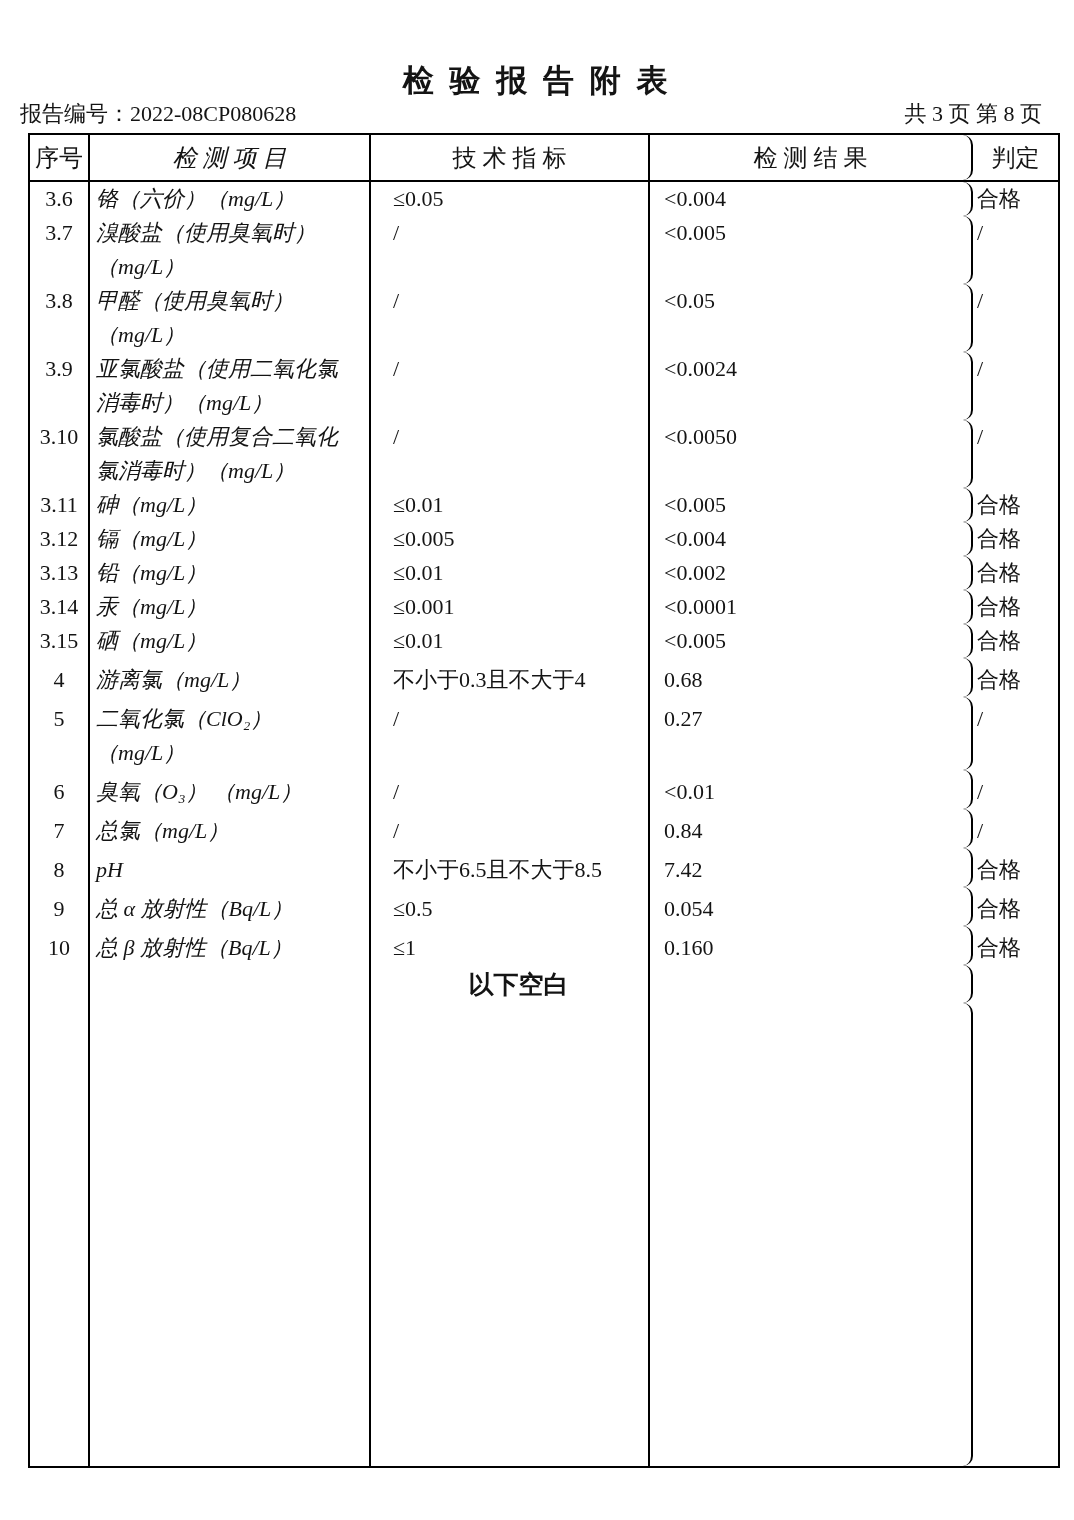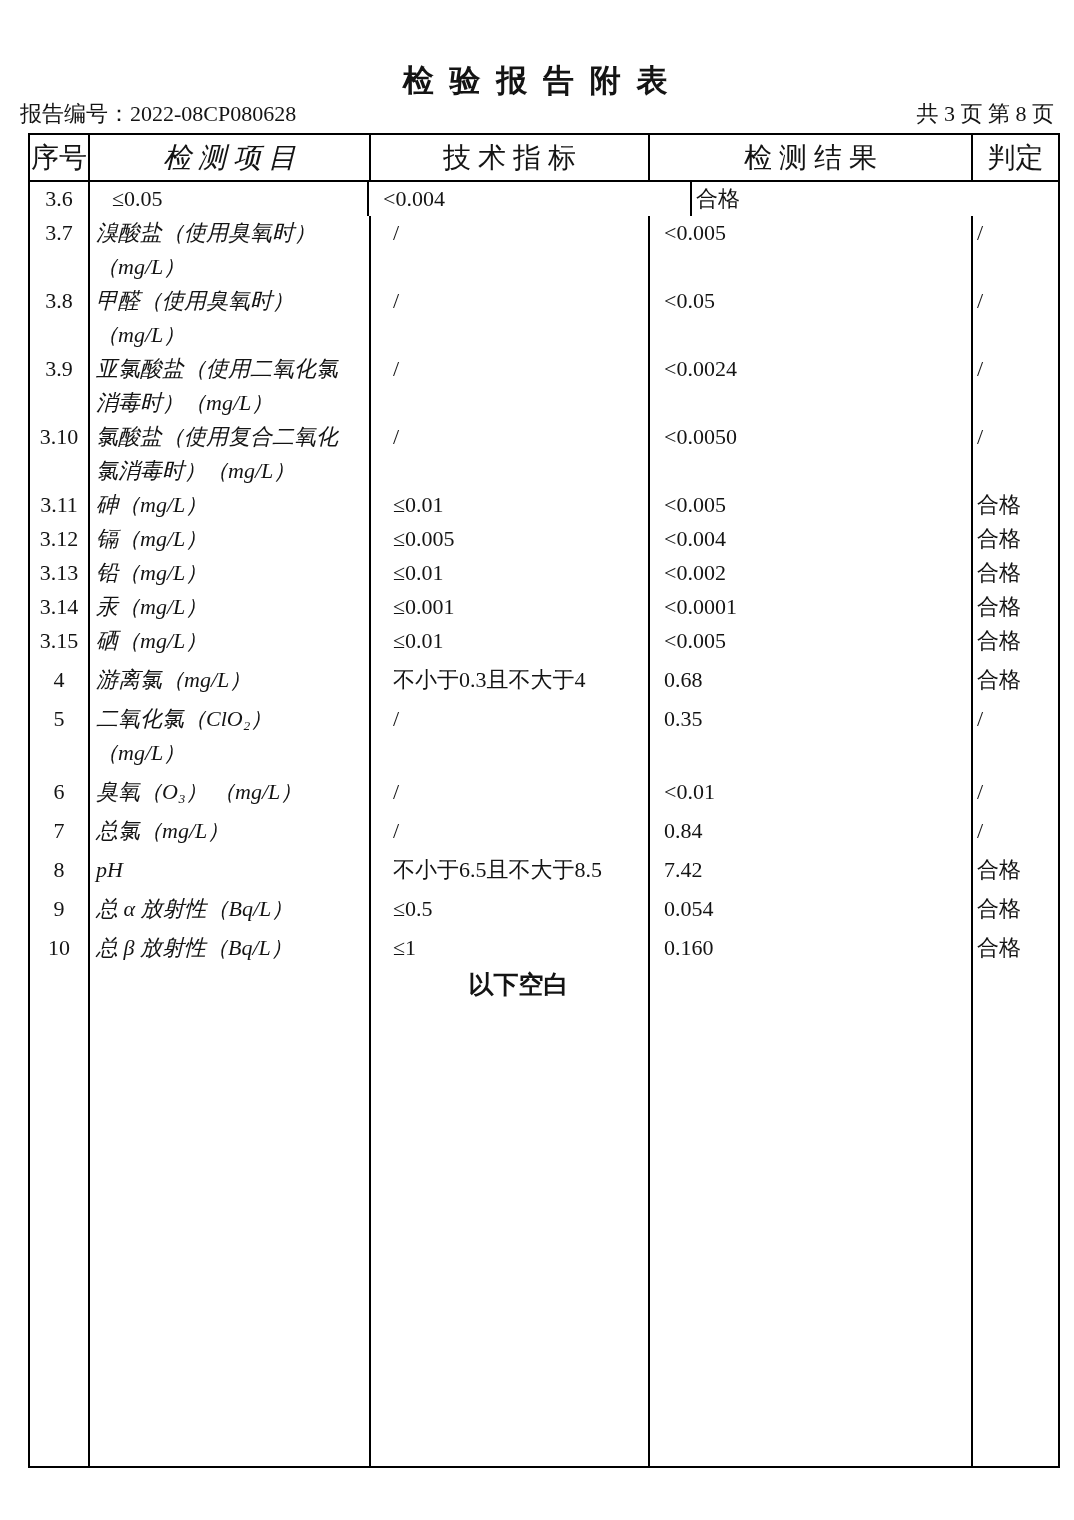--- a/index.html
+++ b/index.html
@@ -13,54 +13,54 @@
 
   .title {
     position: absolute; top: 60px; left: 0; width: 100%;
     text-align: center;
     font-size: 31px; font-weight: bold;
     letter-spacing: 4px;
     white-space: pre;
   }
 
   .meta {
-    position: absolute; top: 100px; left: 20px; right: 20px;
+    position: absolute; top: 100px; left: 20px; right: 32px;
     display: flex; justify-content: space-between;
     font-size: 22px; line-height: 28px;
   }
   .meta .pagination { white-space: pre; }
 
   .table {
     position: absolute; left: 28px; top: 133px;
     width: 1032px; height: 1335px;
     border: 2px solid #000;
     box-sizing: border-box;
     display: flex; flex-direction: column;
   }
 
   .thead {
     display: flex;
     border-bottom: 2px solid #000;
     height: 45px;
     flex: 0 0 45px;
     align-items: flex-start;
-    font-size: 28px;
+    font-size: 24px;
   }
   .th {
     text-align: center; box-sizing: border-box;
     border-right: 2px solid #000;
     height: 100%; display: flex; align-items: center; justify-content: center;
     white-space: pre;
   }
   .th:last-child { border-right: none; }
 
   .col1 { flex: 0 0 60px; }
   .col2 { flex: 0 0 281px; font-style: italic; }
   .col3 { flex: 0 0 279px; }
-  .col4 { flex: 0 0 323px; }
+  .col4 { flex: 0 0 323px; border-radius: 10px; }
   .col5 { flex: 1 1 auto; }
 
   .tbody { flex: 1 1 auto; display: flex; flex-direction: column; }
   .rows { display: flex; flex-direction: column; }
 
   .trow { display: flex; align-items: stretch; }
   .cell {
     box-sizing: border-box;
     border-right: 2px solid #000;
     font-size: 22px; line-height: 34px;
@@ -108,20 +108,21 @@
       <div class="th col2">检 测 项 目</div>
       <div class="th col3">技 术 指 标</div>
       <div class="th col4">检 测 结 果</div>
       <div class="th col5">判定</div>
     </div>
 
     <div class="tbody">
       <div class="rows">
           <div class="trow">
     <div class="cell no col1">3.6</div>
+    <div class="cell item col2">铬（六价）（mg/L）</div>
     <div class="cell standard col3">≤0.05</div>
     <div class="cell result col4">&lt;0.004</div>
     <div class="cell judgment col5">合格</div>
   </div>
           <div class="trow">
     <div class="cell no col1">3.7</div>
     <div class="cell item col2">溴酸盐（使用臭氧时）
 （mg/L）</div>
     <div class="cell standard col3">/</div>
     <div class="cell result col4">&lt;0.005</div>
@@ -191,21 +192,21 @@
     <div class="cell item col2">游离氯（mg/L）</div>
     <div class="cell standard col3">不小于0.3且不大于4</div>
     <div class="cell result col4">0.68</div>
     <div class="cell judgment col5">合格</div>
   </div>
           <div class="trow">
     <div class="cell no col1">5</div>
     <div class="cell item col2">二氧化氯（ClO₂）
 （mg/L）</div>
     <div class="cell standard col3">/</div>
-    <div class="cell result col4">0.35</div>
+    <div class="cell result col4">0.27</div>
     <div class="cell judgment col5">/</div>
   </div>
           <div class="trow">
     <div class="cell no col1">6</div>
     <div class="cell item col2">臭氧（O₃） （mg/L）</div>
     <div class="cell standard col3">/</div>
     <div class="cell result col4">&lt;0.01</div>
     <div class="cell judgment col5">/</div>
   </div>
           <div class="trow">

